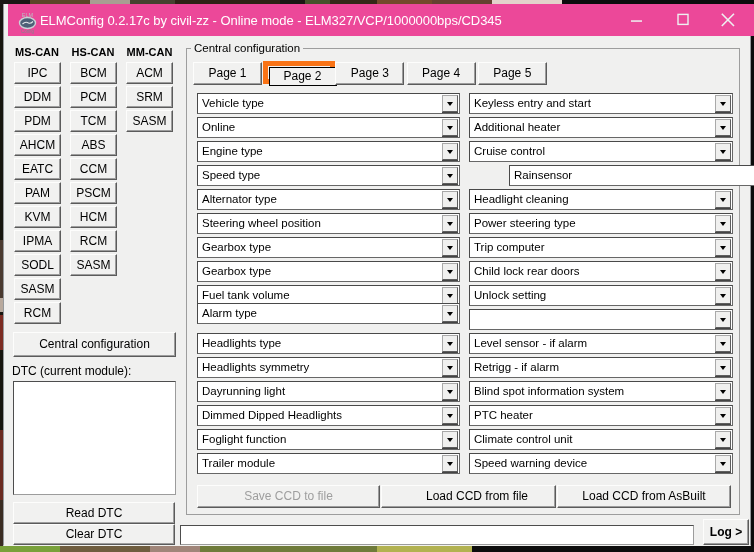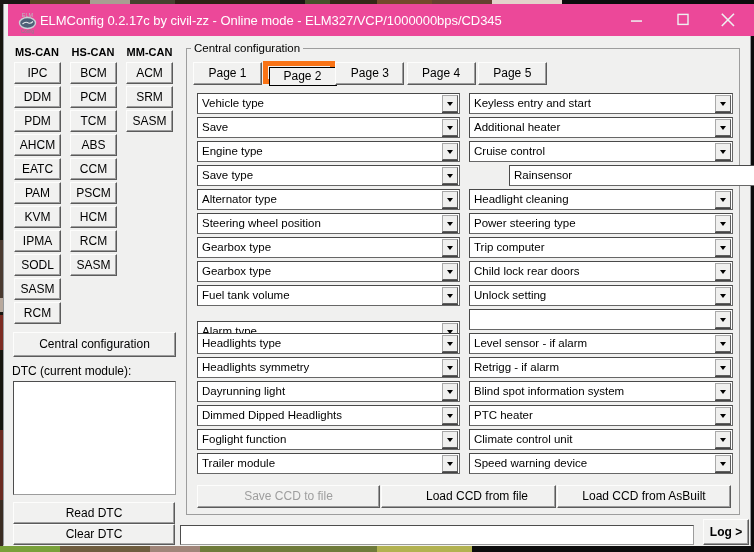--- a/index.html
+++ b/index.html
@@ -114,33 +114,33 @@
 <div class="b tab" style="left:335.4px;top:62px;">Page 3</div>
 <div class="b tab" style="left:406.6px;top:62px;">Page 4</div>
 <div class="b tab" style="left:477.8px;top:62px;">Page 5</div>
 <div class="cb" style="left:197px;top:93px;width:263px;">
     <span>Vehicle type</span>
     <div class="dd">
       <i></i>
     </div>
   </div>
 <div class="cb" style="left:197px;top:117px;width:263px;">
-    <span>Save</span>
+    <span>Online</span>
     <div class="dd">
       <i></i>
     </div>
   </div>
 <div class="cb" style="left:197px;top:141px;width:263px;">
     <span>Engine type</span>
     <div class="dd">
       <i></i>
     </div>
   </div>
 <div class="cb" style="left:197px;top:165px;width:263px;">
-    <span>Save type</span>
+    <span>Speed type</span>
     <div class="dd">
       <i></i>
     </div>
   </div>
 <div class="cb" style="left:197px;top:189px;width:263px;">
     <span>Alternator type</span>
     <div class="dd">
       <i></i>
     </div>
   </div>
@@ -161,21 +161,21 @@
     <div class="dd">
       <i></i>
     </div>
   </div>
 <div class="cb" style="left:197px;top:285px;width:263px;">
     <span>Fuel tank volume</span>
     <div class="dd">
       <i></i>
     </div>
   </div>
-<div class="cb" style="left:197px;top:321px;width:263px;">
+<div class="cb" style="left:197px;top:303px;width:263px;">
     <span>Alarm type</span>
     <div class="dd">
       <i></i>
     </div>
   </div>
 <div class="cb" style="left:197px;top:333px;width:263px;">
     <span>Headlights type</span>
     <div class="dd">
       <i></i>
     </div>

